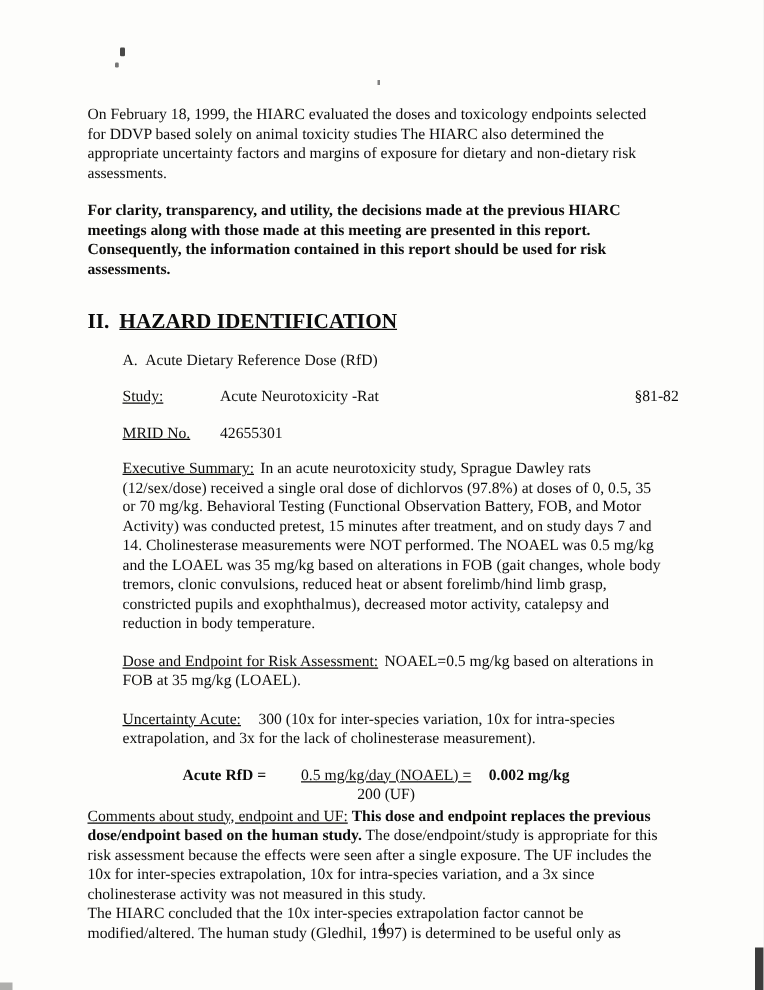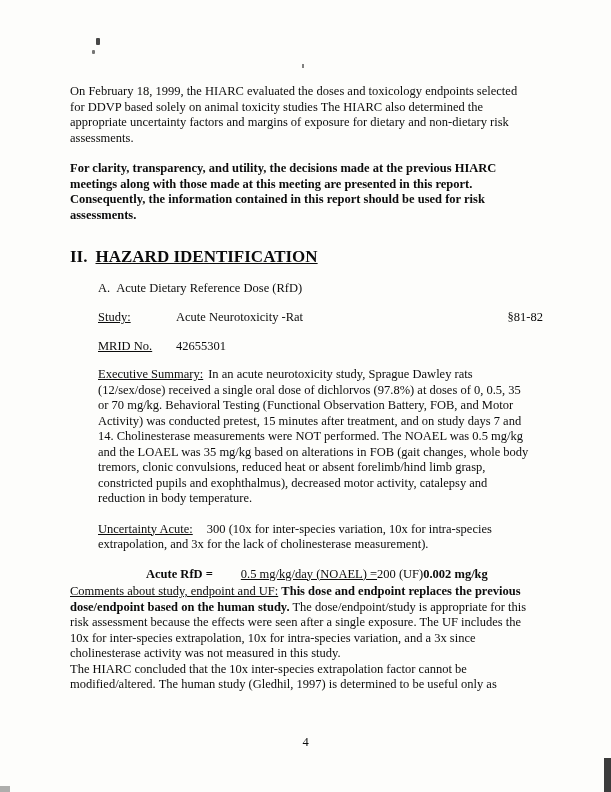--- a/index.html
+++ b/index.html
@@ -62,22 +62,23 @@
   .gap-tab { display: inline-block; width: 14px; }
 
   .rfd-row {
     display: flex;
     align-items: flex-start;
     margin: 14px 0 2px 48px;
   }
   .rfd-label { margin-right: 28px; }
   .fraction {
     display: inline-flex;
-    flex-direction: row;
+    flex-direction: column;
     align-items: center;
+    margin-right: 14px;
   }
   .fraction .numerator { text-decoration: underline; }
 
   .page-number {
     position: absolute;
     left: 0; right: 0;
     bottom: 42px;
     text-align: center;
     font-size: 12.5px;
   }
@@ -118,20 +119,21 @@
       <span class="field-ref">§81-82</span>
     </div>
 
     <div class="field-row">
       <span class="field-label"><span class="u">MRID No.</span></span>
       <span>42655301</span>
     </div>
 
     <p class="para"><span class="u lead">Executive Summary:</span><span>In an acute neurotoxicity study, Sprague Dawley rats (12/sex/dose) received a single oral dose of dichlorvos (97.8%) at doses of 0, 0.5, 35 or 70 mg/kg. Behavioral Testing (Functional Observation Battery, FOB, and Motor Activity) was conducted pretest, 15 minutes after treatment, and on study days 7 and 14.  Cholinesterase measurements were NOT performed.  The NOAEL was 0.5 mg/kg and the LOAEL was 35 mg/kg based on alterations in FOB (gait changes, whole body tremors, clonic convulsions, reduced heat or absent forelimb/hind limb grasp, constricted pupils and exophthalmus), decreased motor activity, catalepsy and reduction in body temperature.</span></p>
 
+    <p class="para"><span class="u lead">Dose and Endpoint for Risk Assessment:</span><span>NOAEL=0.5 mg/kg based on alterations in FOB at 35 mg/kg (LOAEL).</span></p>
 
     <p class="para tight"><span class="u">Uncertainty Acute:</span><span class="gap-tab"></span><span>300 (10x for inter-species variation, 10x for intra-species extrapolation, and 3x for the lack of cholinesterase measurement).</span></p>
 
     <div class="rfd-row">
       <span class="rfd-label b">Acute RfD =</span>
       <span class="fraction">
         <span class="numerator">0.5 mg/kg/day (NOAEL) =</span>
         <span class="denominator">200 (UF)</span>
       </span>
       <span class="rfd-result b">0.002 mg/kg</span>

